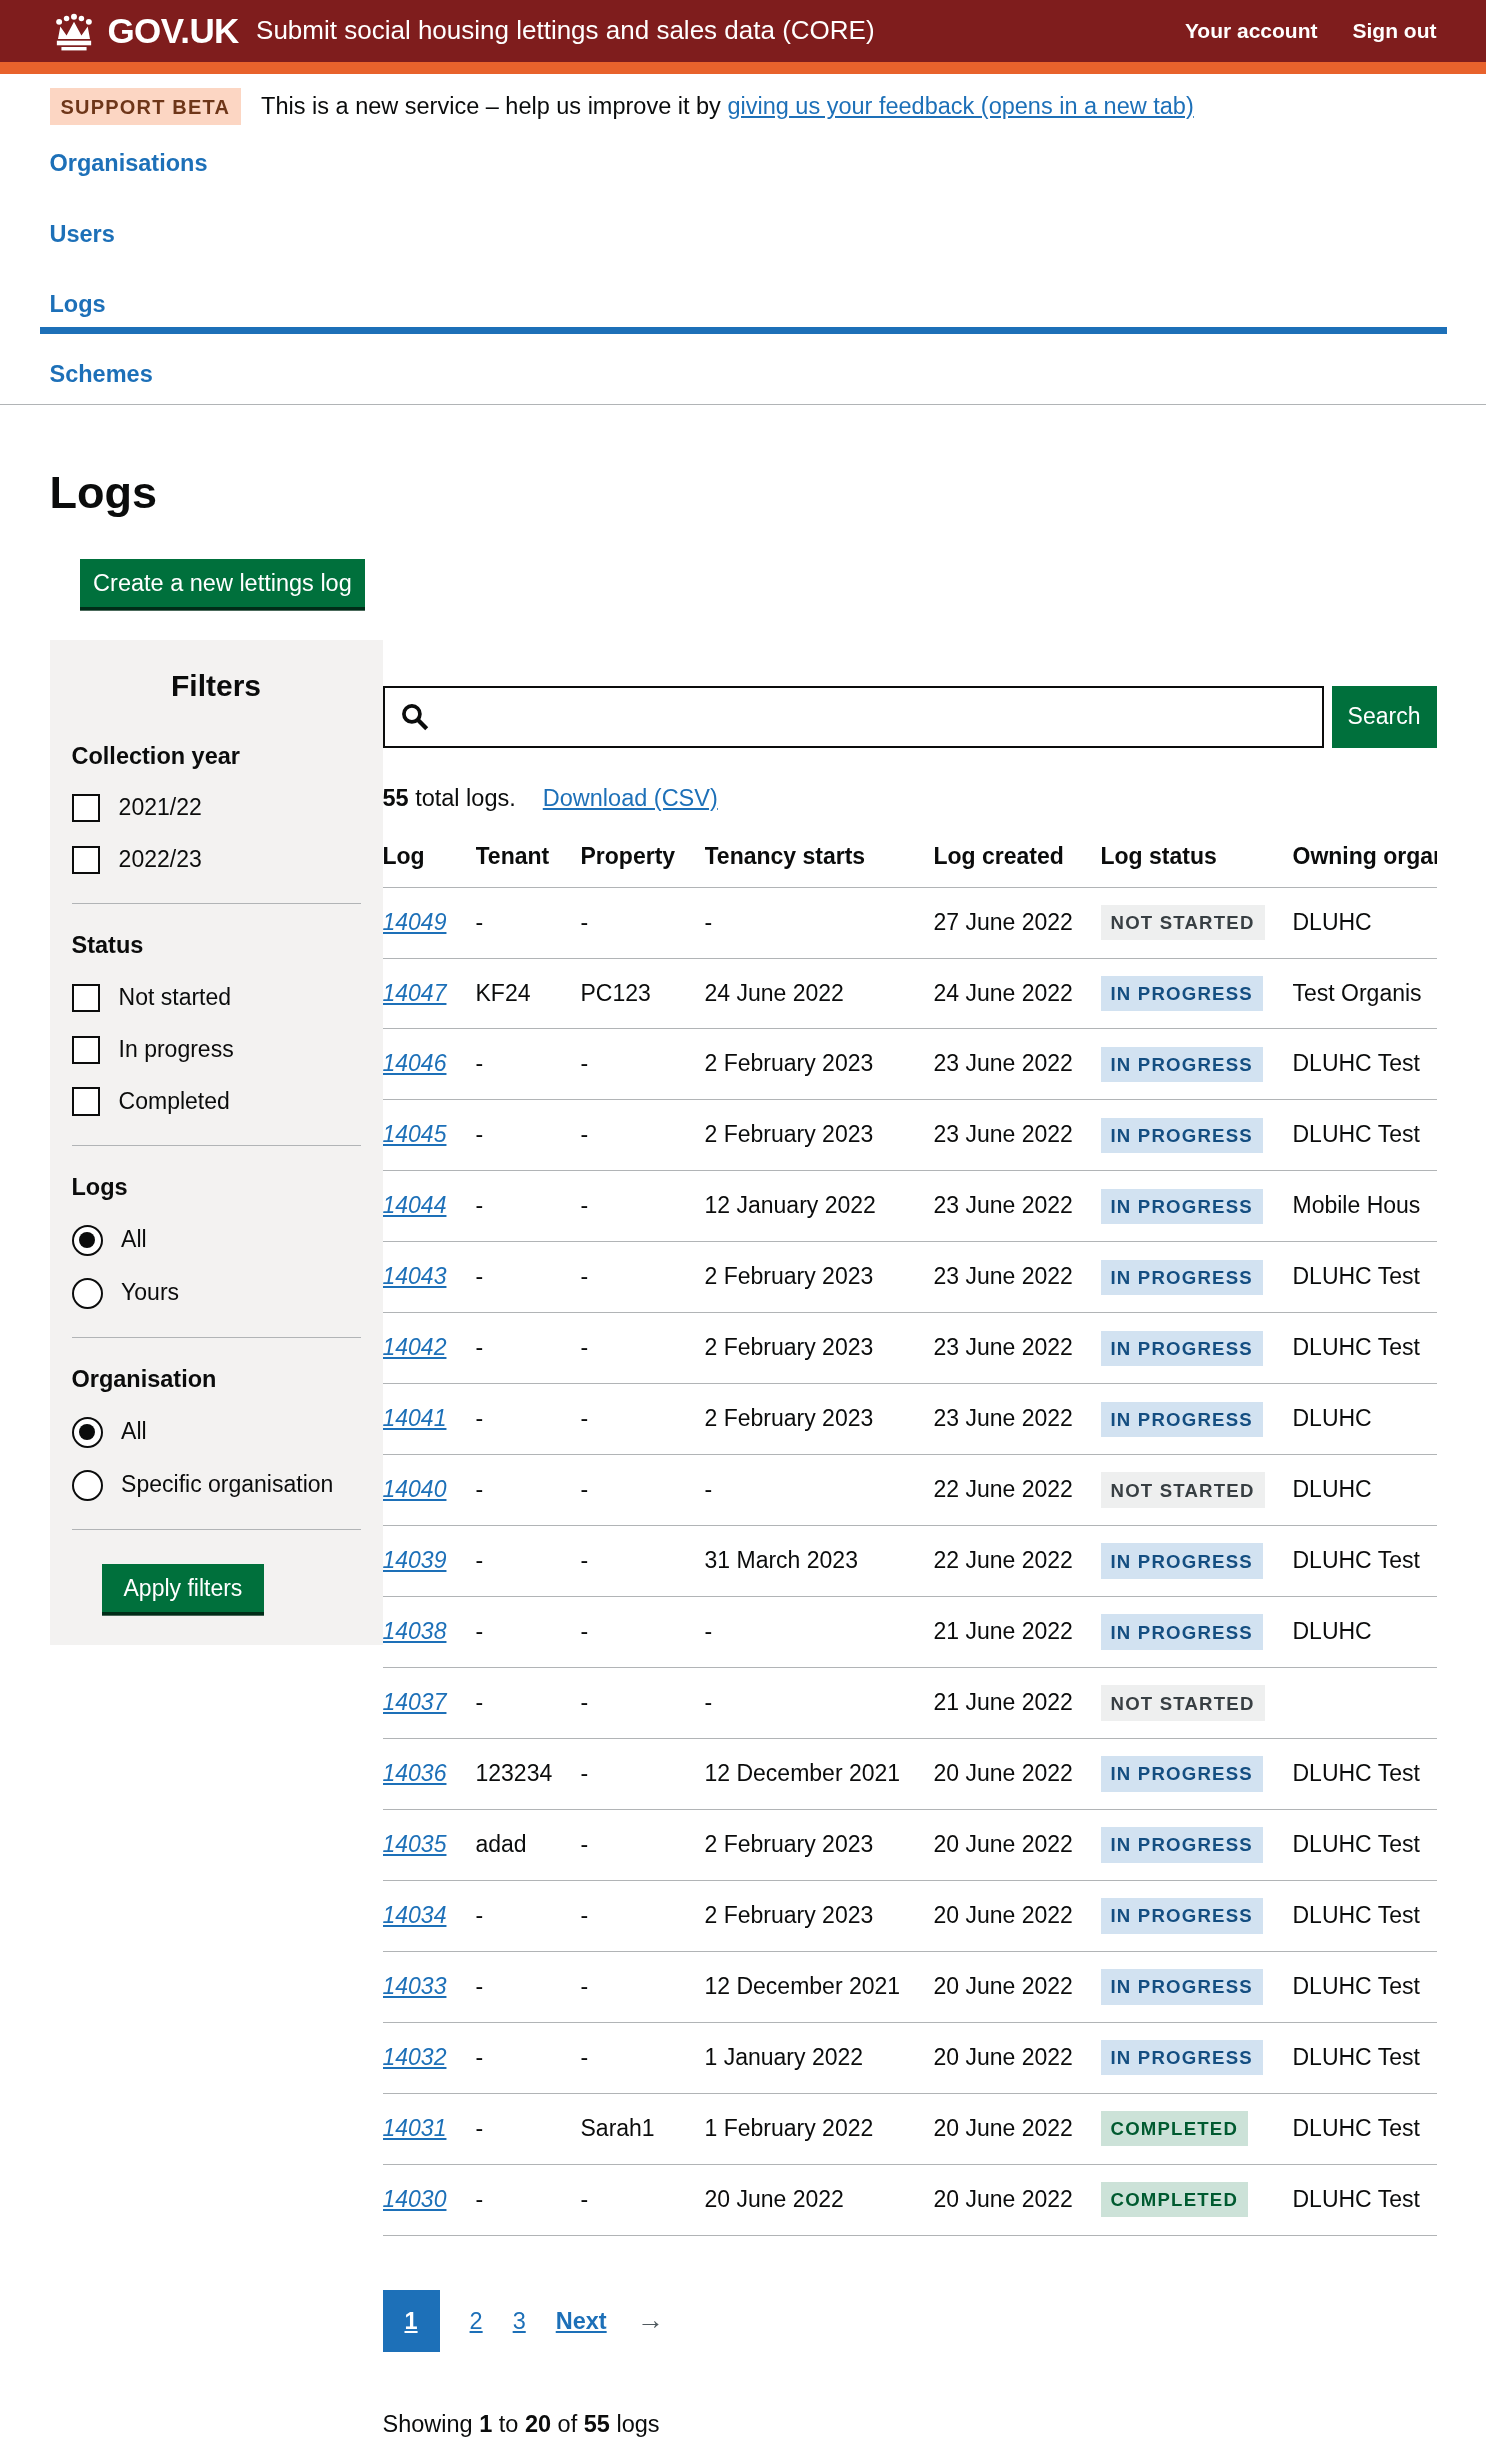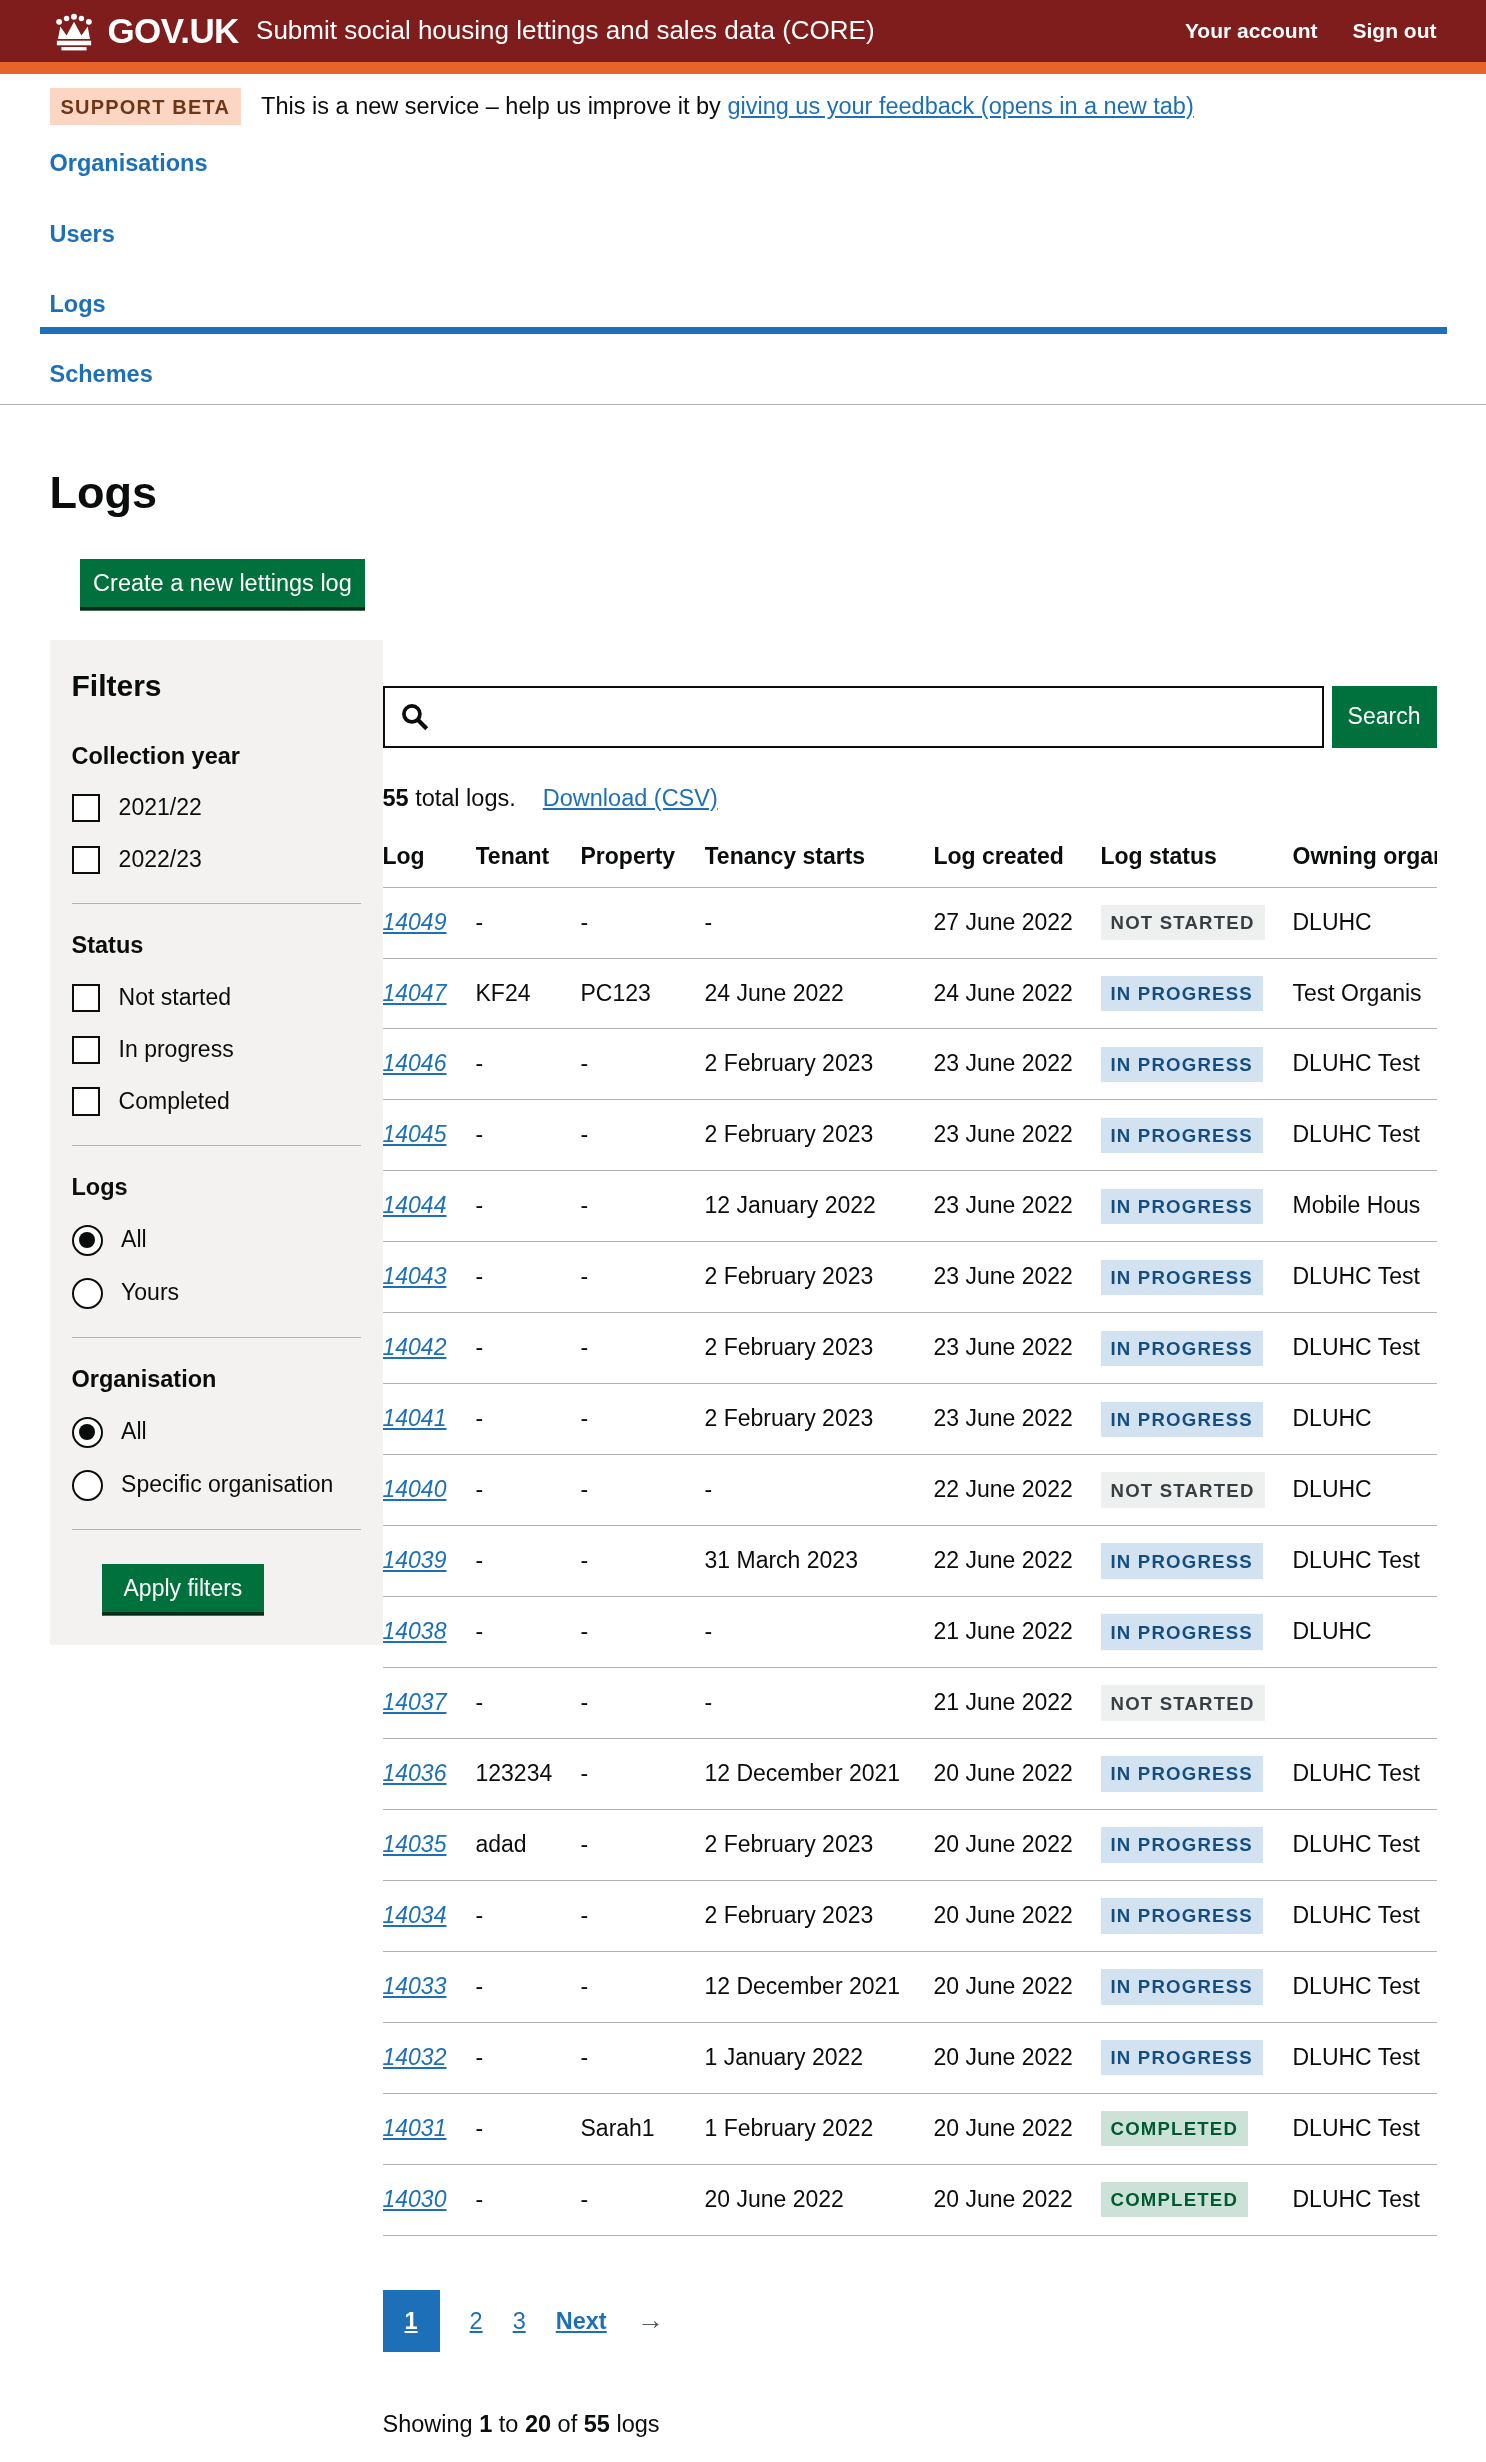--- a/index.html
+++ b/index.html
@@ -48,21 +48,21 @@
     font-family:inherit; font-size:23.5px; text-align:center;
     padding:11px 13.6px 10px; box-shadow:0 3.7px 0 #002d18; cursor:pointer;margin-left:30px;
   }
   .create-btn { margin-top:36px; }
 
   
   .layout { display:flex; align-items:flex-start; margin-top:33px; }
 
   
   .filters { width:333px; flex:none; background:#f3f2f1; padding:26px 22px 33px; }
-  .filters h2 { font-size:30px; font-weight:bold; margin-bottom:36px; }
+  .filters h2 { font-size:30px; font-weight:bold; margin-bottom:36px;text-align:center; }
   .filter-group h3 { font-size:23.5px; font-weight:bold; margin-bottom:22px; }
   .option-row { display:flex; align-items:center; margin-bottom:22px; }
   .option-row:last-child { margin-bottom:0; }
   .checkbox { width:28.5px; height:28.5px; flex:none; border:2.5px solid #0b0c0c; background:#fff; }
   .radio { width:31px; height:31px; flex:none; border:2.5px solid #0b0c0c; border-radius:50%; background:#fff; position:relative; }
   .radio.selected::after { content:""; position:absolute; inset:5.6px; background:#0b0c0c; border-radius:50%; }
   .option-label { margin-left:18.6px; font-size:23px; }
   .filter-divider { border:none; border-top:1.2px solid #b1b4b6; margin:28.5px 0 26px; }
   .apply-btn { margin-top:7.4px; font-size:23px; padding:11px 22px 10px; }
 

